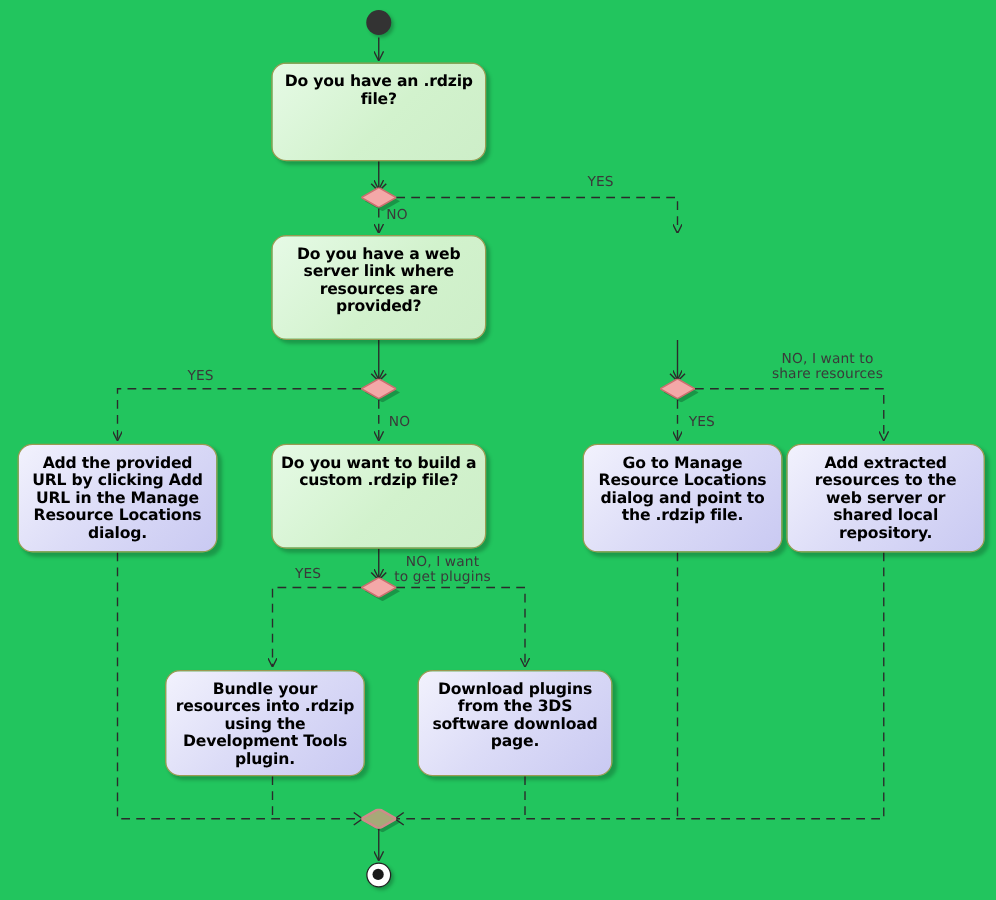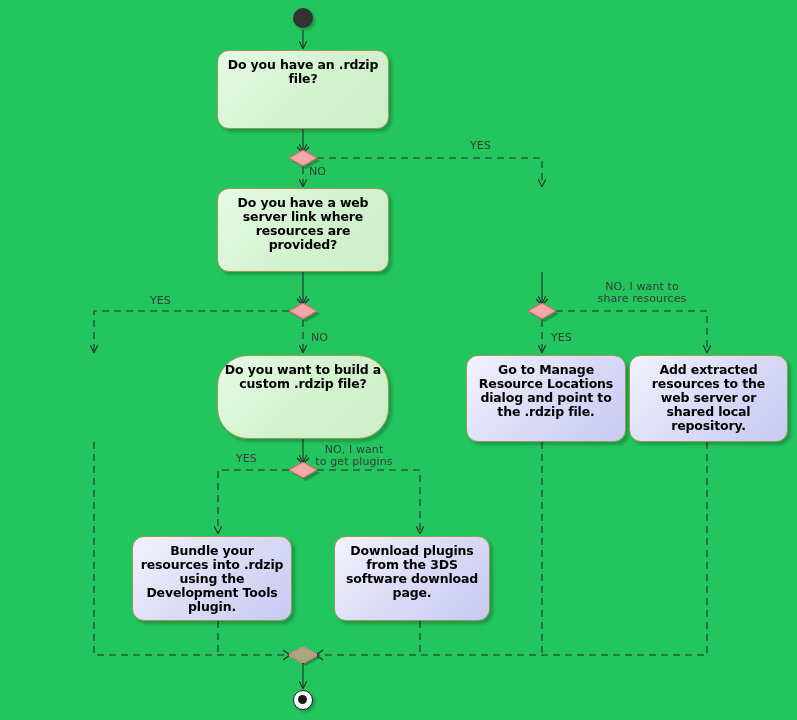--- a/index.html
+++ b/index.html
@@ -218,24 +218,27 @@
     <div class="dshadow"></div>
     <div class="dface"></div>
     <svg class="dedge" viewBox="0 0 28 16">
       <polygon points="14,0 28,8 14,16 0,8" fill="none" stroke="#cc6f6f" stroke-width="1.2"></polygon>
     </svg>
   </div>
 
   <div class="edge-label" style="left:150px; top:295px;">YES</div>
   <div class="edge-label" style="left:311px; top:332px;">NO</div>
   <div class="edge-label" style="left:551px; top:332px;">YES</div>
-  <div class="edge-label center" style="left:592px; top:281px; width:100px;"><span>NO, I want to</span><br><span>share resources</span></div>
-
-
-  <div class="node green" style="left:217px; top:355px; width:172px; height:84px;border-radius:31px;">
+  <div class="edge-label center" style="left:612px; top:281px; width:100px;"><span>NO, I want to</span><br><span>share resources</span></div>
+
+  <div class="node purple" style="left:14px; top:355px; width:160px; height:87px;">
+    <span class="label">Add the provided URL by clicking Add URL in the Manage Resource Locations dialog.</span>
+  </div>
+
+  <div class="node green" style="left:217px; top:355px; width:172px; height:84px;">
     <span class="label">Do you want to build a custom .rdzip file?</span>
   </div>
 
   <div class="node purple" style="left:466px; top:355px; width:160px; height:87px;">
     <span class="label">Go to Manage Resource Locations dialog and point to the .rdzip file.</span>
   </div>
 
   <div class="node purple" style="left:629px; top:355px; width:159px; height:87px;">
     <span class="label">Add extracted resources to the web server or shared local repository.</span>
   </div>

